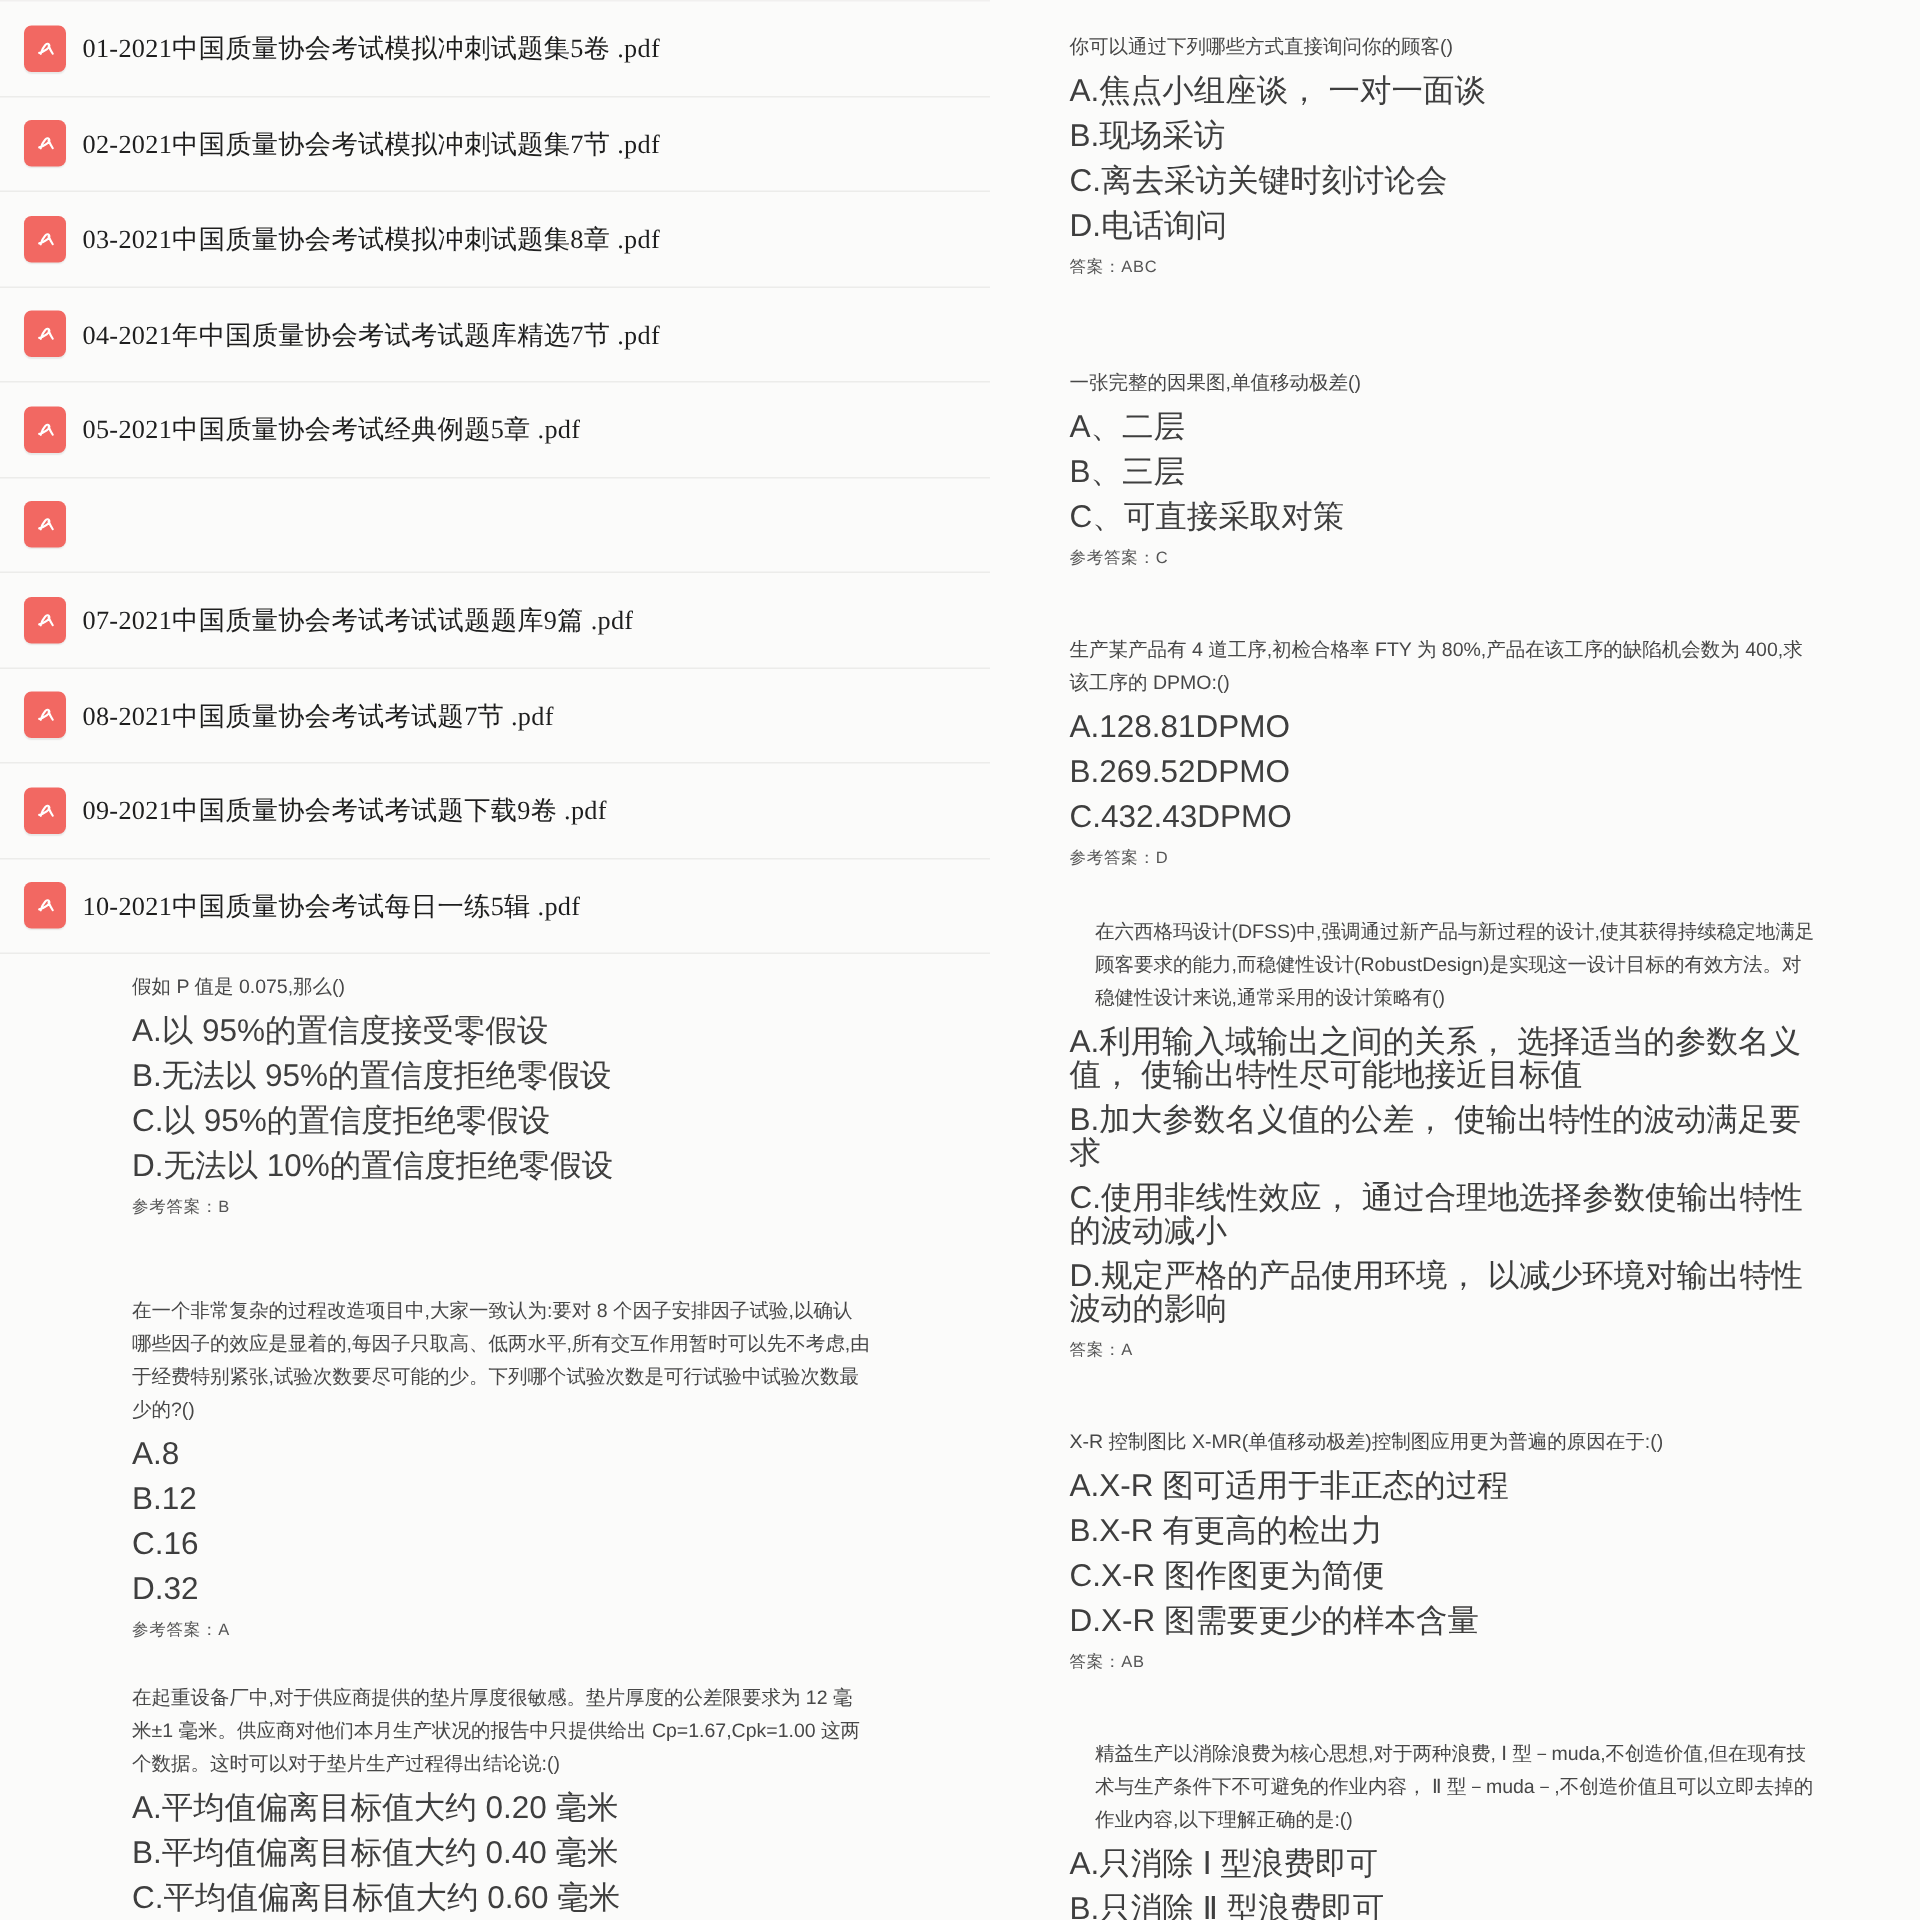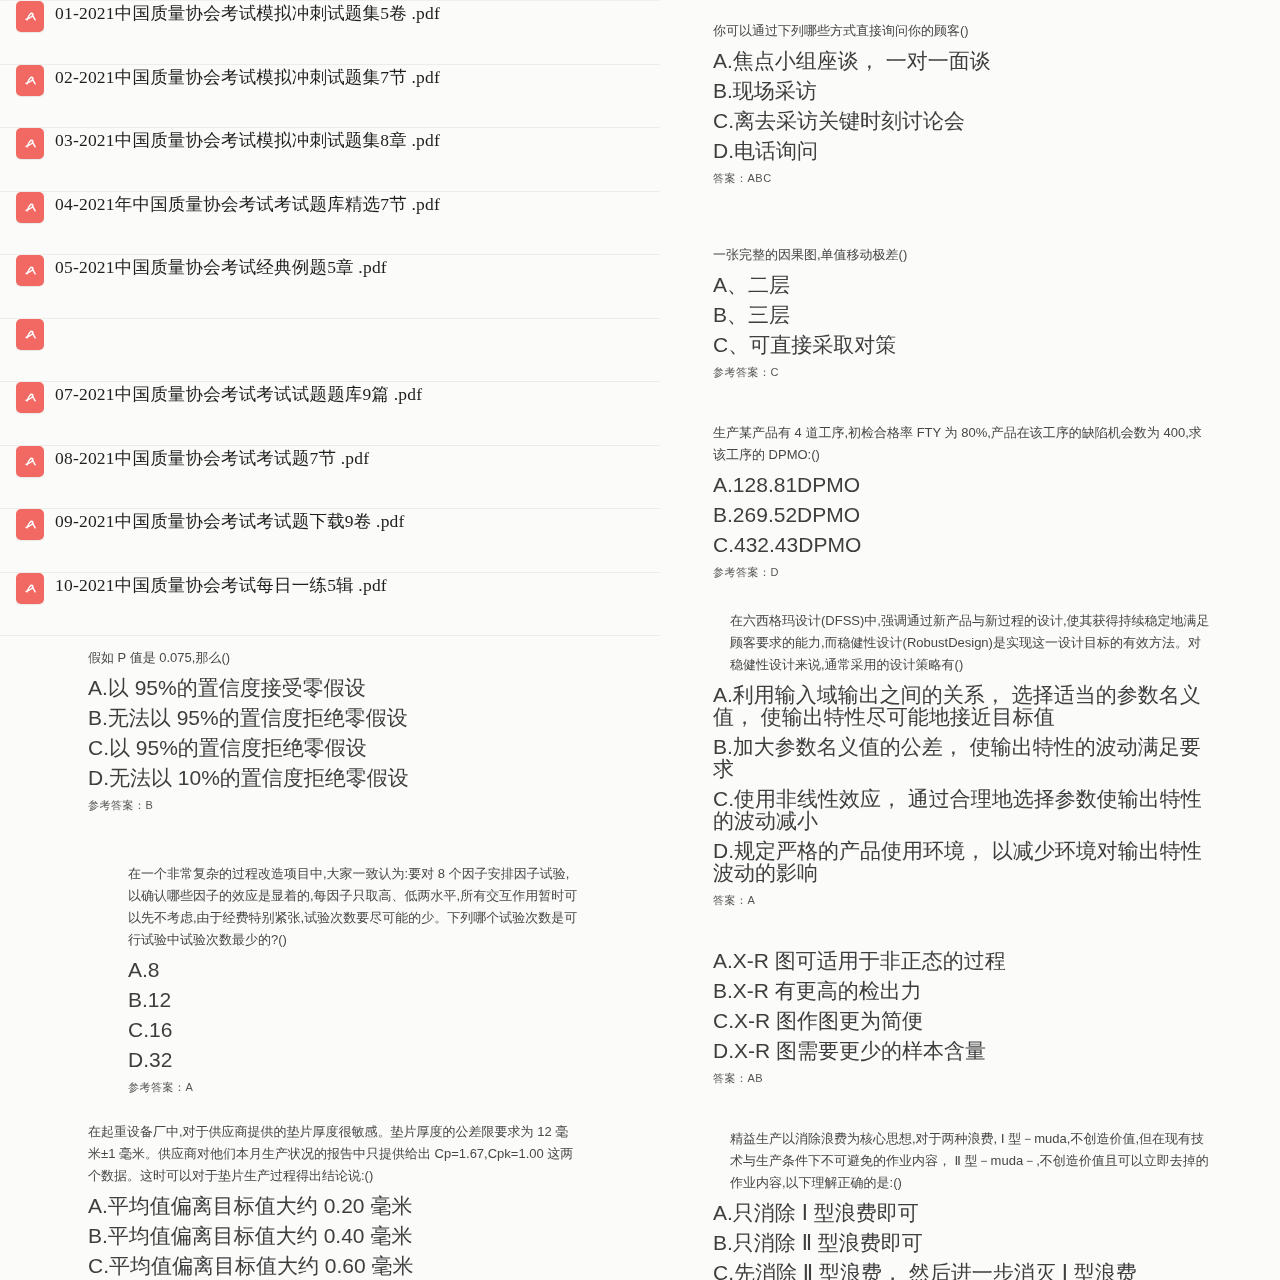--- a/index.html
+++ b/index.html
@@ -9,21 +9,21 @@
     overflow:hidden;
     position:relative;
     font-family:"Liberation Sans","DejaVu Sans",sans-serif;
     -webkit-font-smoothing:antialiased;
   }
 
   
   .left-col{position:absolute;left:0;top:0;width:660px;}
   .file-list{border-top:1px solid #f1f0ef;}
   .file-row{
-    display:flex;
+    display:flex;align-items:center;
     height:63.5px;box-sizing:border-box;
     padding-left:16px;
     border-bottom:1px solid #ececea;
     cursor:pointer;
   }
   .pdf-icon{
     width:28px;height:31px;flex:0 0 28px;
     background:#f26862;
     border-radius:5px;
     display:flex;align-items:center;justify-content:center;
@@ -51,21 +51,21 @@
   .opt{
     font-size:21px;line-height:22px;margin-top:8px;color:#3e3e3e;
   }
   .ans{
     font-size:11px;line-height:19px;margin-top:7px;color:#555;
     letter-spacing:.5px;
   }
 
   
   .left-questions .qblock:nth-child(1){margin-bottom:48px;}
-  .left-questions .qblock:nth-child(2){margin-bottom:24px;margin-left:40px;}
+  .left-questions .qblock:nth-child(2){margin-bottom:24px;}
   .left-questions .qblock:nth-child(3){margin-bottom:0;}
   .right-col .qblock:nth-child(1){margin-bottom:56px;}
   .right-col .qblock:nth-child(2){margin-bottom:40px;}
   .right-col .qblock:nth-child(3){margin-bottom:28px;}
   .right-col .qblock:nth-child(4){margin-bottom:40px;}
   .right-col .qblock:nth-child(5){margin-bottom:40px;}
   .right-col .qblock:nth-child(6){margin-bottom:0;margin-top:16px;}
 </style>
 </head>
 <body>
@@ -203,20 +203,21 @@
     </div>
     <div class="qblock">
       <div class="stem indent">在六西格玛设计(DFSS)中,强调通过新产品与新过程的设计,使其获得持续稳定地满足顾客要求的能力,而稳健性设计(RobustDesign)是实现这一设计目标的有效方法。对稳健性设计来说,通常采用的设计策略有()</div>
       <div class="opt">A.利用输入域输出之间的关系， 选择适当的参数名义值， 使输出特性尽可能地接近目标值</div>
       <div class="opt">B.加大参数名义值的公差， 使输出特性的波动满足要求</div>
       <div class="opt">C.使用非线性效应， 通过合理地选择参数使输出特性的波动减小</div>
       <div class="opt">D.规定严格的产品使用环境， 以减少环境对输出特性波动的影响</div>
       <div class="ans">答案：A</div>
     </div>
     <div class="qblock">
+      <div class="stem">X-R 控制图比 X-MR(单值移动极差)控制图应用更为普遍的原因在于:()</div>
       <div class="opt">A.X-R 图可适用于非正态的过程</div>
       <div class="opt">B.X-R 有更高的检出力</div>
       <div class="opt">C.X-R 图作图更为简便</div>
       <div class="opt">D.X-R 图需要更少的样本含量</div>
       <div class="ans">答案：AB</div>
     </div>
     <div class="qblock">
       <div class="stem indent">精益生产以消除浪费为核心思想,对于两种浪费, Ⅰ 型－muda,不创造价值,但在现有技术与生产条件下不可避免的作业内容， Ⅱ 型－muda－,不创造价值且可以立即去掉的作业内容,以下理解正确的是:()</div>
       <div class="opt">A.只消除 Ⅰ 型浪费即可</div>
       <div class="opt">B.只消除 Ⅱ 型浪费即可</div>

